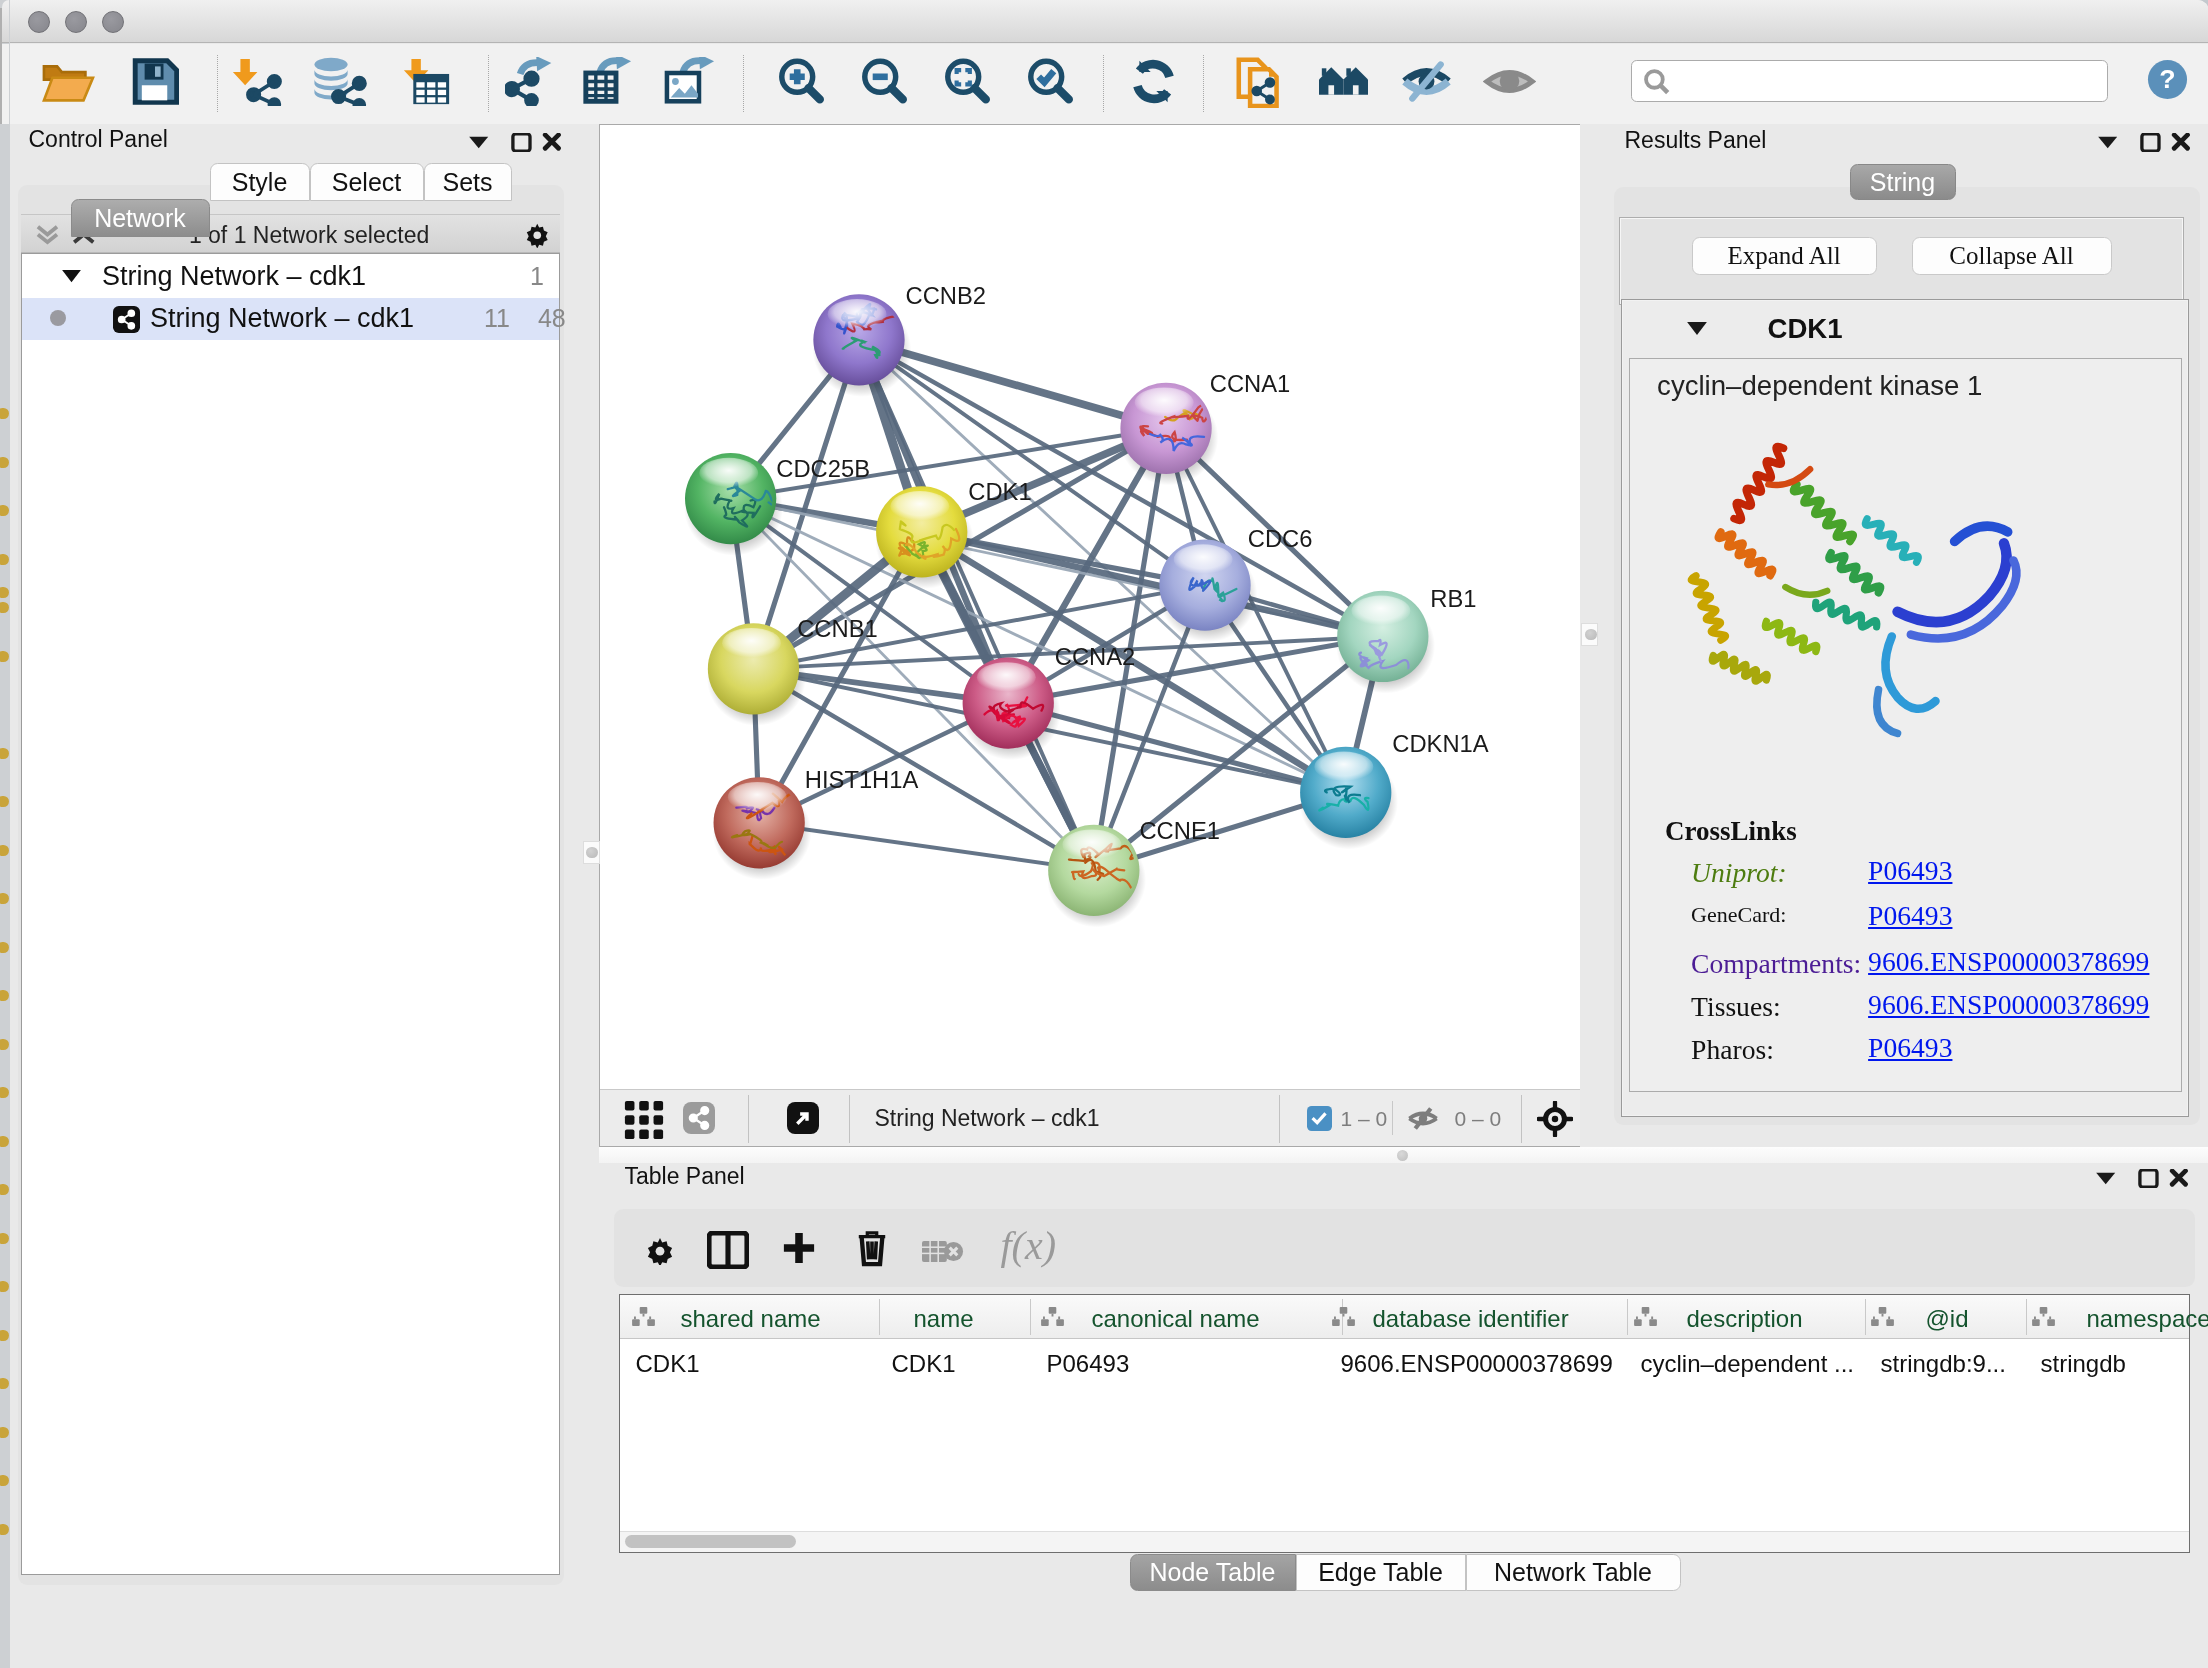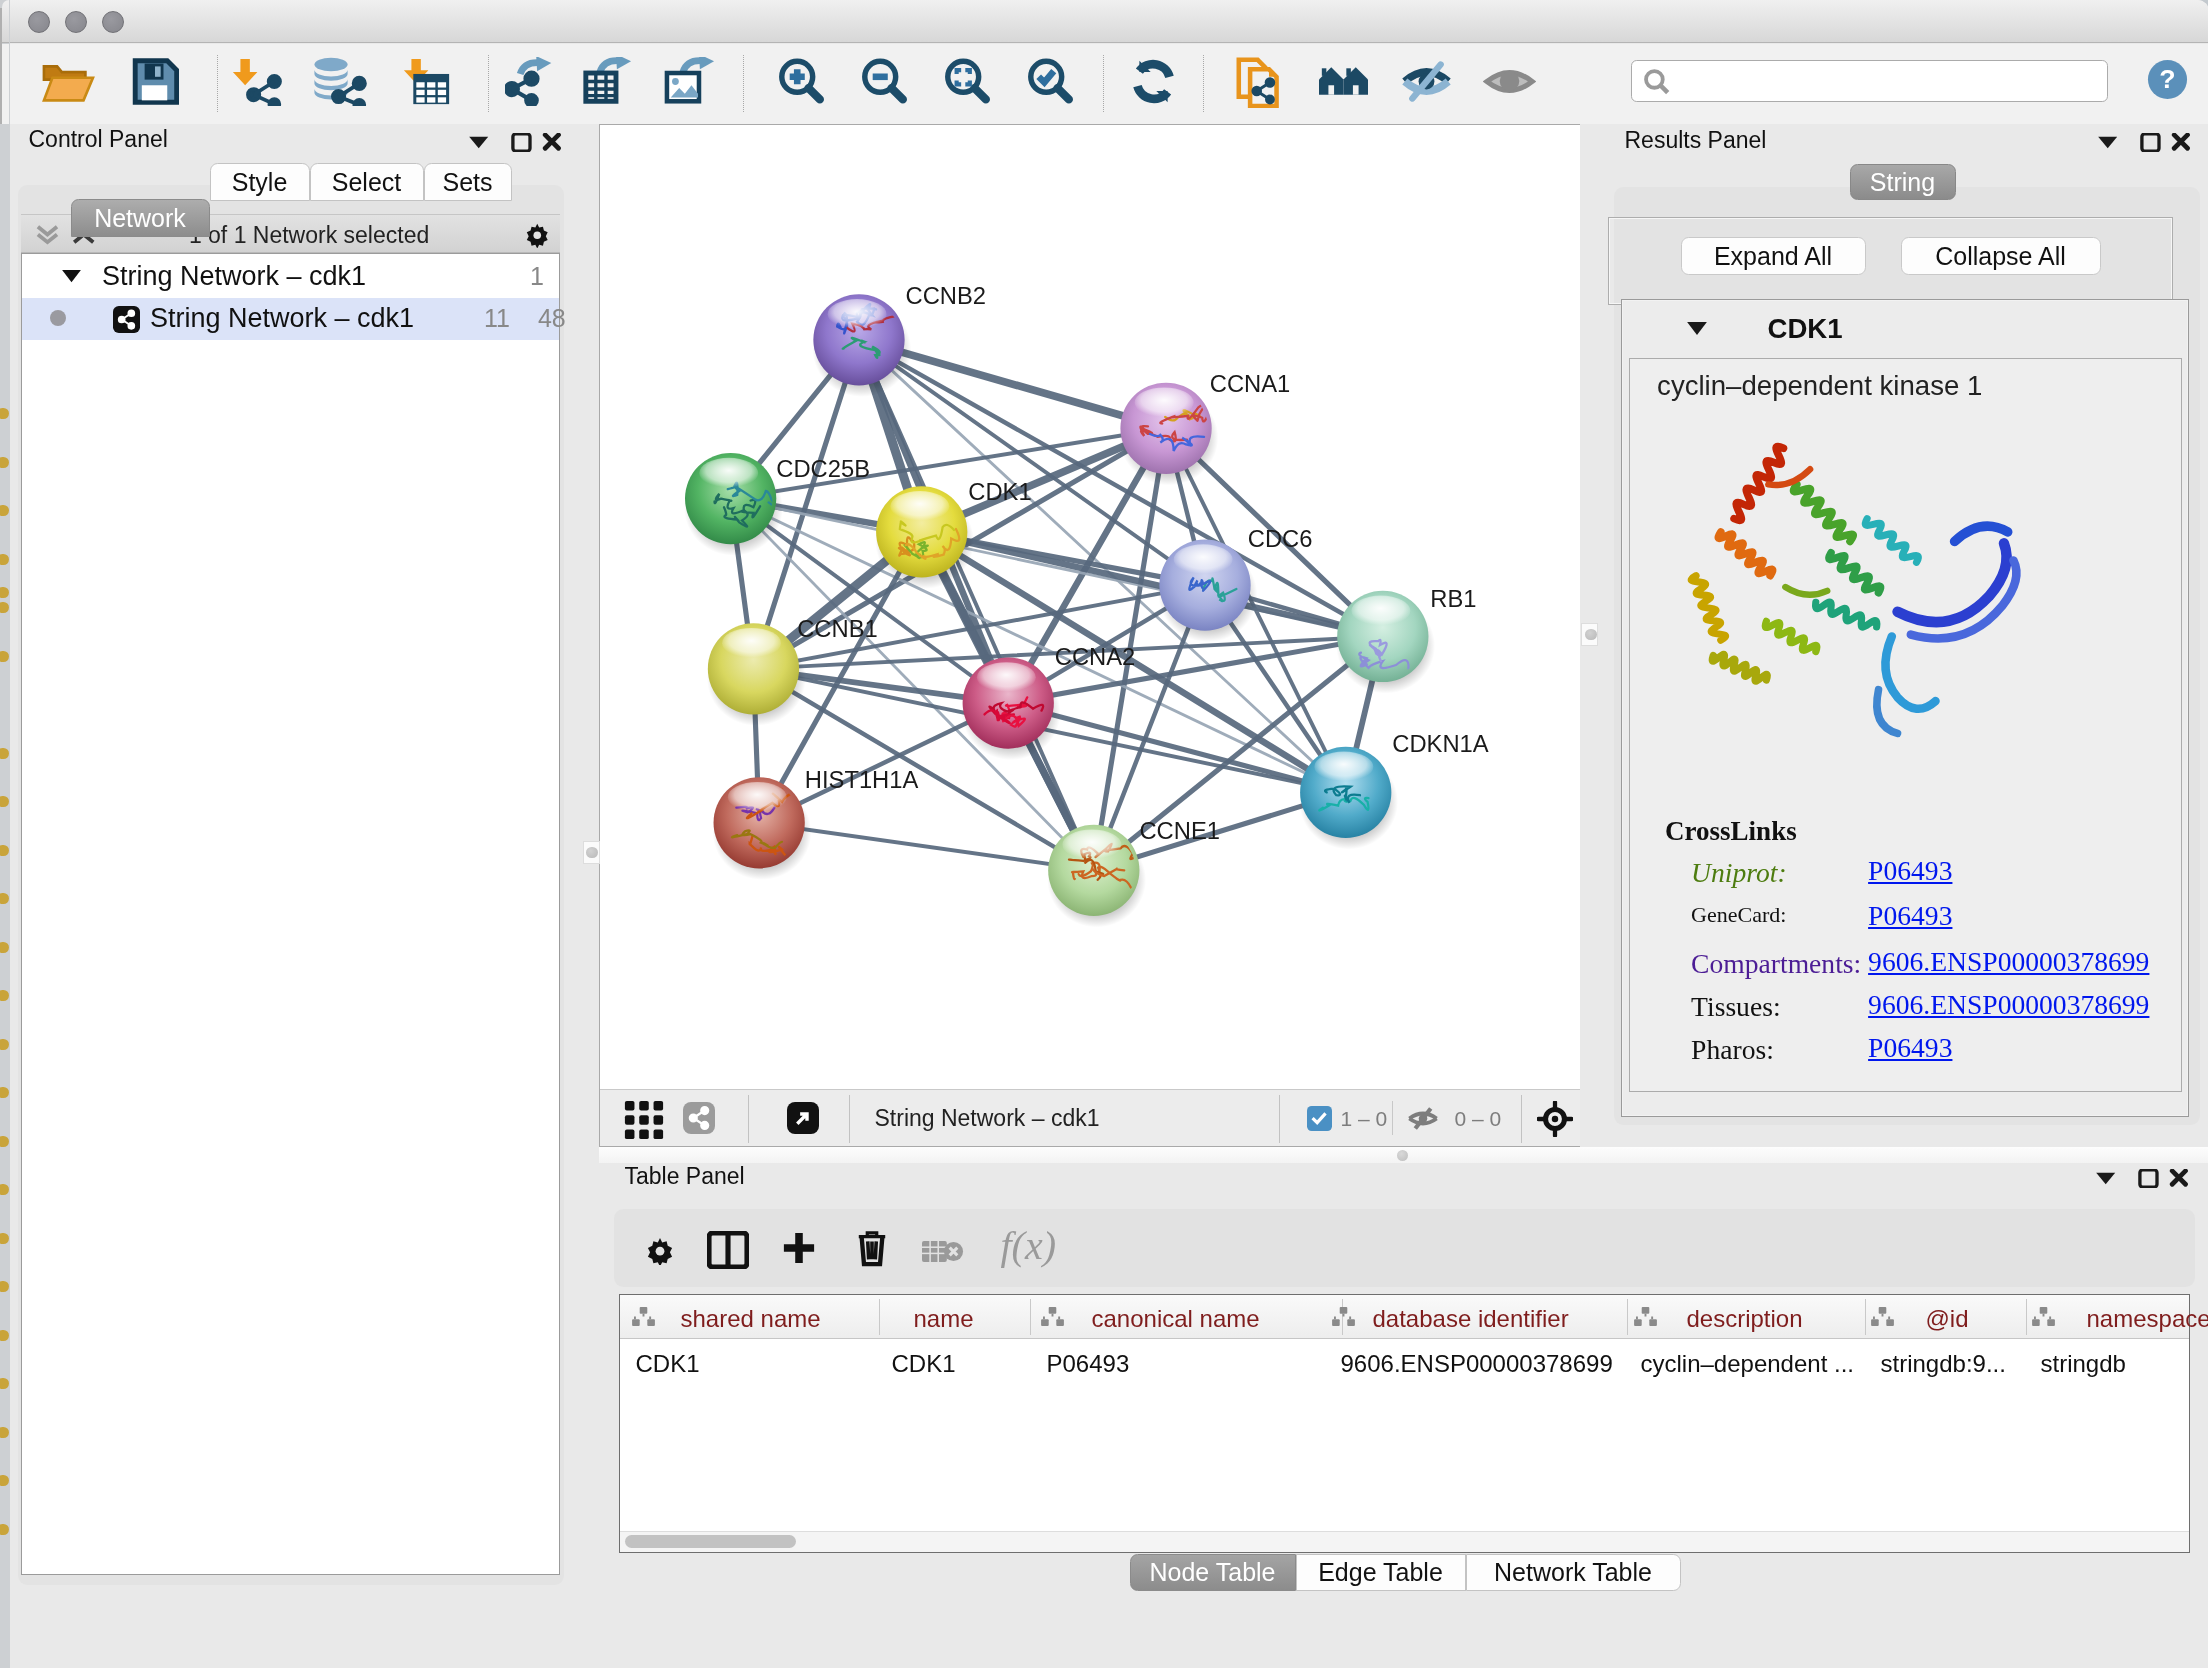--- a/index.html
+++ b/index.html
@@ -35,21 +35,21 @@
 
 #tp { position:absolute; left:589px; top:1163px; width:1610px; height:450px; }
 
 #statusbar { position:absolute; left:0; top:1604px; width:100%; height:65px; background:#e9e9e9; border-top:1px solid #cbcbcb; }
 .statbtn { position:absolute; top:13.3px; height:43px; background:#fdfdfd; border:1.4px solid #b3b3b3; border-radius:3.8px; }
 
 #lstrip { position:absolute; left:0; top:0; width:9.5px; height:1668px; background:#cdd0d3; }
 .text { white-space:nowrap; }
 a.link { color:#0017ee; font-family:"Liberation Serif", serif; text-decoration:underline; }
 .serif { font-family:"Liberation Serif", serif; }
-.th { font-size:24px; color:#7f1d1d; }
+.th { font-size:24px; color:#14532d; }
 .td { font-size:24px; color:#111; }
 </style>
 </head>
 <body>
 <div id="lstrip">
 <div class="abs" style="left:1.9px;top:0;width:7.6px;height:43px;background:linear-gradient(#f0f0f0,#d7d7d7);border-bottom:1px solid #b4b4b4;border-radius:11.4px 0 0 0;"></div>
 <div class="abs" style="left:1.9px;top:44px;width:7.6px;height:80px;background:#f1f1f1;"></div>
 <div class="abs" style="left:0;top:7.6px;width:1.9px;height:116px;background:#b0b0b0;"></div>
 <div class="abs" style="left:-2.9px;top:408px;width:11.4px;height:11.4px;border-radius:50%;background:#c9a43a;"></div>
 <div class="abs" style="left:-2.9px;top:457px;width:11.4px;height:11.4px;border-radius:50%;background:#c9a43a;"></div>
@@ -638,21 +638,21 @@
     </div>
   <div id="rp">
     <div class="ptitle abs" style="left:45px;top:2.9px;">Results Panel</div>
     <svg class="abs" style="left:516px;top:8.6px;" width="107" height="19" viewBox="0 0 112 20">
       <path d="M2 4 L22 4 L12 16 Z" fill="#1a1a1a"></path>
       <rect x="48" y="1" width="18" height="18" rx="3" fill="none" stroke="#1a1a1a" stroke-width="3.5"></rect>
       <path d="M82 2 L96 16 M96 2 L82 16" stroke="#1a1a1a" stroke-width="5" stroke-linecap="round"></path>
     </svg>
     <div class="abs" style="left:270px;top:40px;width:106px;height:36px;z-index:3;background:linear-gradient(#a8a8a8,#8b8b8b);border:1px solid #888;border-radius:7.6px;color:#fff;font-size:25px;text-align:center;line-height:34px;">String</div>
     <div class="abs" style="left:34px;top:63px;width:586px;height:938px;background:#e3e3e3;border-radius:9.5px;"></div>
-    <div class="abs" style="left:28px;top:93px;width:565px;height:88px;border:1px solid #adadad;box-shadow:inset 0 0 0 1px #f6f6f6;">
+    <div class="abs" style="left:39px;top:93px;width:565px;height:88px;border:1px solid #adadad;box-shadow:inset 0 0 0 1px #f6f6f6;font-family:Liberation Serif, serif;">
       <div class="abs" style="left:72px;top:19px;width:185px;height:38px;background:#fdfdfd;border:1px solid #c9c9c9;border-radius:7.6px;font-size:25px;text-align:center;line-height:36px;color:#111;">Expand All</div>
       <div class="abs" style="left:292px;top:19px;width:200px;height:38px;background:#fdfdfd;border:1px solid #c9c9c9;border-radius:7.6px;font-size:25px;text-align:center;line-height:36px;color:#111;">Collapse All</div>
     </div>
     <div class="abs" style="left:41px;top:175px;width:568px;height:818px;border:1px solid #9a9a9a;box-shadow:inset 0 0 0 1px #f2f2f2;background:#ececec;">
       <svg class="abs" style="left:64px;top:21px;" width="22" height="16" viewBox="0 0 23 17">
           <path d="M1 1 h21 l-10.5 14 Z" fill="#1a1a1a"></path>
         </svg>
       <div class="abs text" style="left:146px;top:13.3px;font-size:27.6px;font-weight:bold;color:#111;">CDK1</div>
       <div class="abs" style="left:7.6px;top:58px;width:553px;height:734px;border:1px solid #ababab;background:#eee;">
         <div class="abs text" style="left:27px;top:11.4px;font-size:27.6px;color:#222;">cyclin–dependent kinase 1</div>

